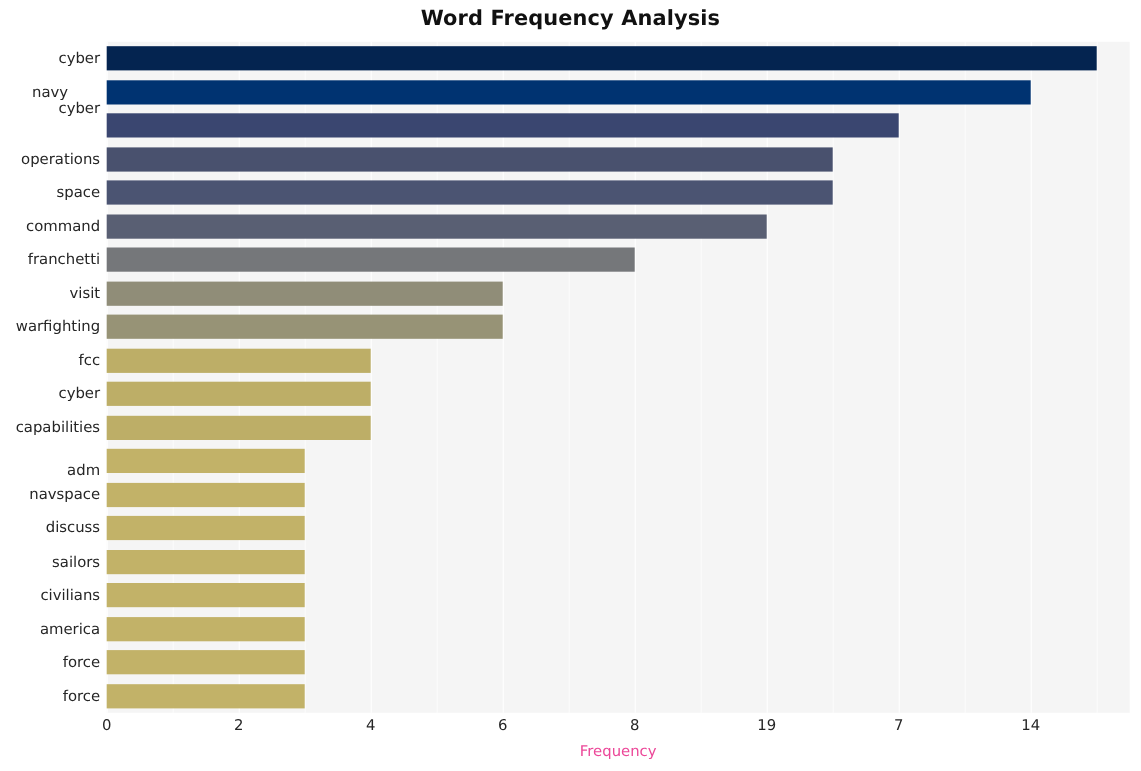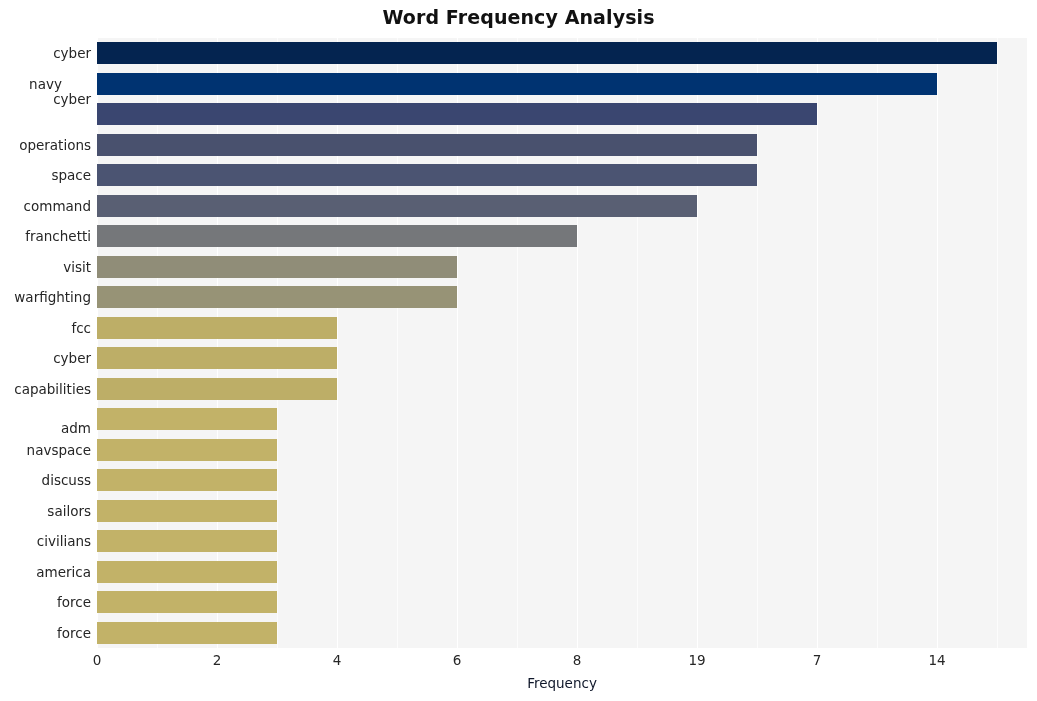--- a/index.html
+++ b/index.html
@@ -101,21 +101,21 @@
     transform: translateX(-50%);
     white-space: nowrap;
   }
   #x-axis-title {
     position: absolute;
     left: 97px;
     top: 675px;
     width: 930px;
     text-align: center;
     font-size: 13.5px;
-    color: #0f172a;
+    color: #ec4899;
   }
 </style>
 </head>
 <body>
 
 <div id="chart-root">
 
   <div id="chart-title">Word Frequency Analysis</div>
 
   <div id="plot-area">

